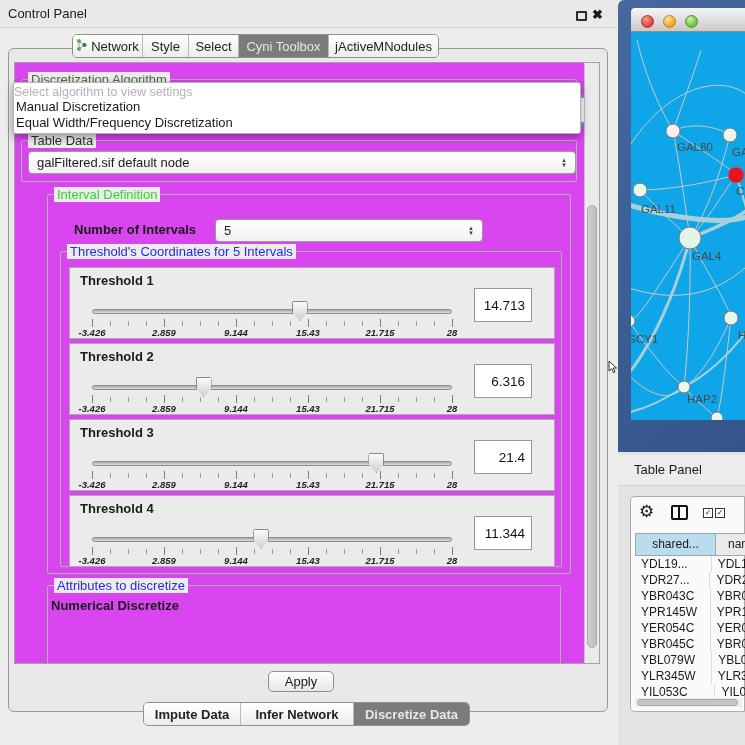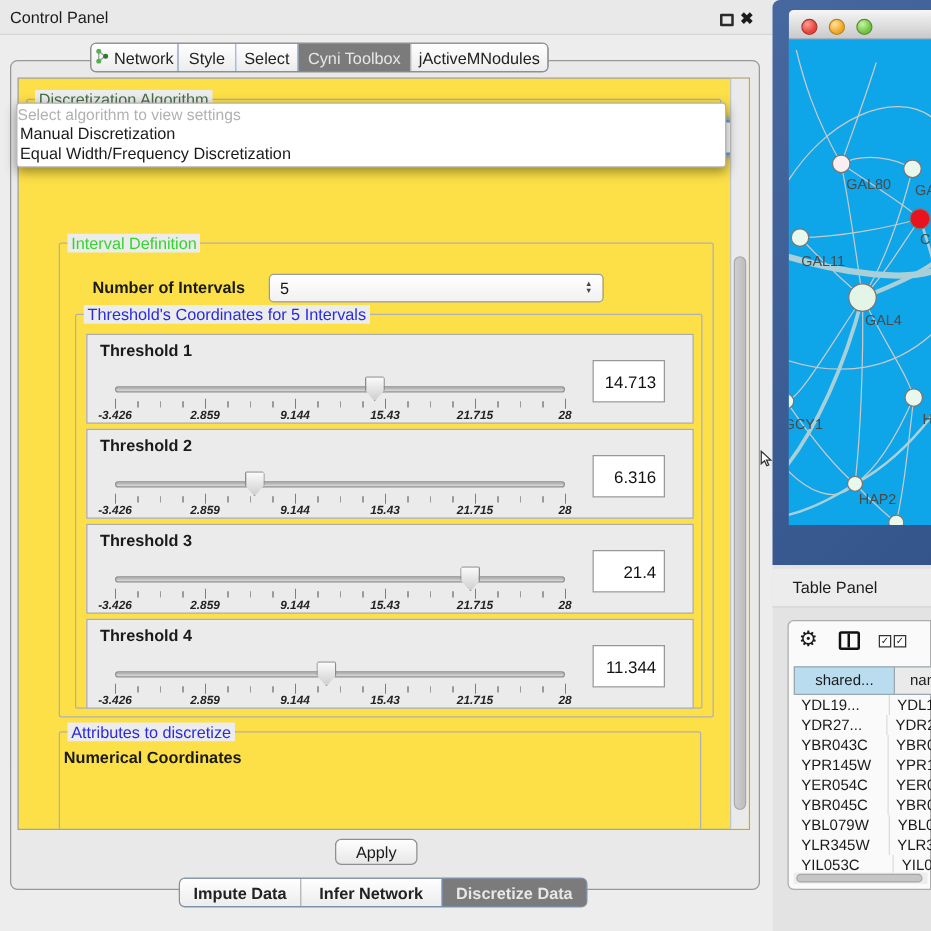--- a/index.html
+++ b/index.html
@@ -7,31 +7,31 @@
   body { position:relative; background:#ededed; font-family:"Liberation Sans", sans-serif; color:#1a1a1a; overflow:hidden; }
   .abs { position:absolute; }
 
   
   .titlebar { left:0; top:0; width:618px; height:28px; background:#e9e9e9; border-bottom:1px solid #d6d6d6; }
   .titlebar-text { left:8px; top:6px; font-size:13px; color:#1c1c1c; }
   .float-btn { left:576px; top:11px; width:11px; height:10px; border:2px solid #2a2a2a; border-radius:1px; }
   .close-btn { left:592px; top:7px; font-size:13px; font-weight:bold; color:#1b1b1b; }
 
   
-  .tabgroup { display:flex; height:24px; border:1px solid #8f8f8f; border-radius:5px; overflow:hidden; background:#3b82f6; z-index:6; }
+  .tabgroup { display:flex; height:24px; border:1px solid #8f8f8f; border-radius:5px; overflow:hidden; background:#fde047; z-index:6; }
   .tabseg { display:flex; align-items:center; justify-content:center; gap:4px; font-size:13px; color:#222;
             background:linear-gradient(#ffffff,#ececec); border-right:1px solid #b9b9b9; }
   .tabseg:last-child { border-right:none; }
   .tabseg.active { background:#7b7b7b; color:#e7e7e7; }
   .tabgroup.bottom .tabseg { font-weight:bold; }
   .top-tabs { left:72px; top:34px; }
   .bottom-tabs { left:143px; top:702px; }
 
   .outer-panel { left:8px; top:48px; width:600px; height:664px; background:#e9e9e9; border:1px solid #989898; border-radius:6px; }
-  .viewport { left:14px; top:62px; width:586px; height:602px; background:#fde047; border:1px solid #a3a3a3; overflow:hidden; }
+  .viewport { left:14px; top:62px; width:586px; height:602px; background:#d946ef; border:1px solid #a3a3a3; overflow:hidden; }
 
   .vscroll { left:584px; top:63px; width:15px; height:600px; background:#eaeaea; border-left:1px solid #c4c4c4; z-index:3; }
   .vscroll-thumb { left:2px; top:142px; width:10px; height:443px; background:linear-gradient(90deg,#cfcfcf,#bdbdbd); border:1px solid #a9a9a9; border-radius:5px; }
 
   
   .group { position:absolute; border:1px solid #b0b0b0; border-radius:2px; }
   .legend { position:absolute; top:-8px; left:6px; background:#ececec; padding:0 3px; font-size:13px; white-space:nowrap; }
   .legend.green { color:#35d42e; }
   .legend.blue  { color:#2a2ae0; }
   .legend.dark  { color:#2f2f2f; }
@@ -141,20 +141,30 @@
 </div>
 
 <div class="abs viewport">
 
   <div class="group" style="left:6px; top:16px; width:556px; height:54px;">
     <span class="legend olive">Discretization Algorithm</span>
   </div>
 
   <div class="abs combo-focus" style="left:12px; top:33px;"></div>
 
+  <div class="group" style="left:6px; top:77px; width:556px; height:42px; z-index:1;">
+    <span class="legend dark">Table Data</span>
+    <div class="combo" style="left:6px; top:10px; width:548px; height:23px;">
+      <span class="val">galFiltered.sif default node</span>
+      <span class="stepper">
+          <span>▲</span>
+          <span>▼</span>
+        </span>
+    </div>
+  </div>
 
   <div class="group" style="left:32px; top:131px; width:524px; height:380px;">
     <span class="legend green">Interval Definition</span>
     <div class="abs" style="left:26px; top:27px; font-size:13px; font-weight:bold;">Number of Intervals</div>
     <div class="combo" style="left:167px; top:24px; width:268px; height:23px;">
       <span class="val">5</span>
       <span class="stepper">
           <span>▲</span>
           <span>▼</span>
         </span>
@@ -236,21 +246,21 @@
               <span style="left: 100%;">28</span>
             </div>
         </div>
         <input class="value-box" value="11.344" style="">
       </div>
     </div>
   </div>
 
   <div class="group" style="left:32px; top:522px; width:514px; height:88px;">
     <span class="legend blue">Attributes to discretize</span>
-    <div class="abs" style="left:3px; top:12px; font-size:13px; font-weight:bold;">Numerical Coordinates</div>
+    <div class="abs" style="left:3px; top:12px; font-size:13px; font-weight:bold;">Numerical Discretize</div>
   </div>
 
 </div>
 
 <div class="abs vscroll">
     <div class="abs vscroll-thumb"></div>
   </div>
 
 <div class="abs popup">
   <div class="hint">Select algorithm to view settings</div>

